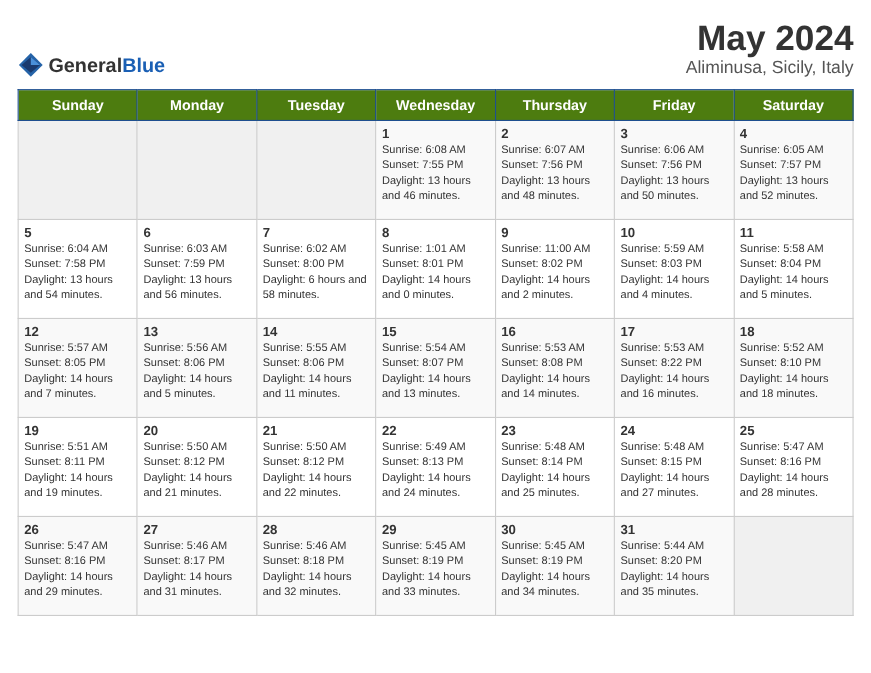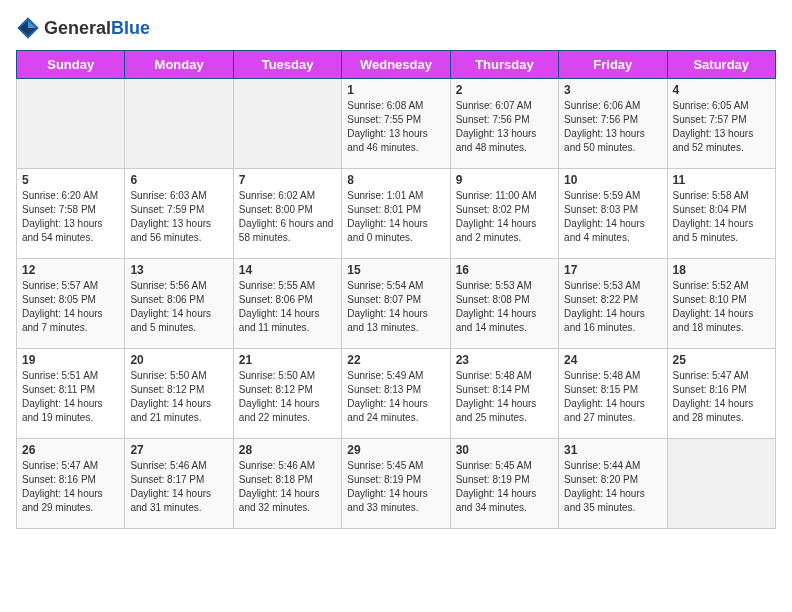--- a/index.html
+++ b/index.html
@@ -46,21 +46,21 @@
     .sub-title {
       font-size: 16px;
       color: #555;
     }
     table {
       width: 100%;
       border-collapse: collapse;
       table-layout: fixed;
     }
     thead tr th {
-      background-color: #d946ef;
+      background-color: #4d7c0f;
       color: white;
       text-align: center;
       padding: 6px 4px;
       font-size: 13px;
       font-weight: bold;
       border: 1px solid #1e4f8f;
     }
     tbody tr td {
       border: 1px solid #ccc;
       vertical-align: top;
@@ -99,20 +99,24 @@
   <div class="logo">
     <svg class="logo-icon" viewBox="0 0 40 40">
       <polygon points="20,2 38,20 20,38 2,20" fill="#2563a8"></polygon>
       <polygon points="20,8 34,20 20,32 6,20" fill="#1a3a6e"></polygon>
       <path d="M20 8 L34 20 L20 20 Z" fill="#4a90d9"></path>
     </svg>
     <div>
       <span class="logo-text-general">General</span><span class="logo-text-blue">Blue</span>
     </div>
   </div>
+  <div class="title-area">
+    <div class="main-title">May 2024</div>
+    <div class="sub-title">Aliminusa, Sicily, Italy</div>
+  </div>
 </div>
 
 <table>
   <thead>
     <tr>
     <th>Sunday</th>
         <th>Monday</th>
         <th>Tuesday</th>
         <th>Wednesday</th>
         <th>Thursday</th>
@@ -155,21 +159,21 @@
   <span>Sunrise: 6:05 AM</span><br>
   <span>Sunset: 7:57 PM</span><br>
   <span>Daylight: 13 hours and 52 minutes.</span>
 </div>
         </td>
       </tr>
       <tr>
         <td>
           <span class="day-number">5</span>
 <div class="cell-content">
-  <span>Sunrise: 6:20 AM</span><br>
+  <span>Sunrise: 6:04 AM</span><br>
   <span>Sunset: 7:58 PM</span><br>
   <span>Daylight: 13 hours and 54 minutes.</span>
 </div>
         </td>
         <td>
           <span class="day-number">6</span>
 <div class="cell-content">
   <span>Sunrise: 6:03 AM</span><br>
   <span>Sunset: 7:59 PM</span><br>
   <span>Daylight: 13 hours and 56 minutes.</span>

